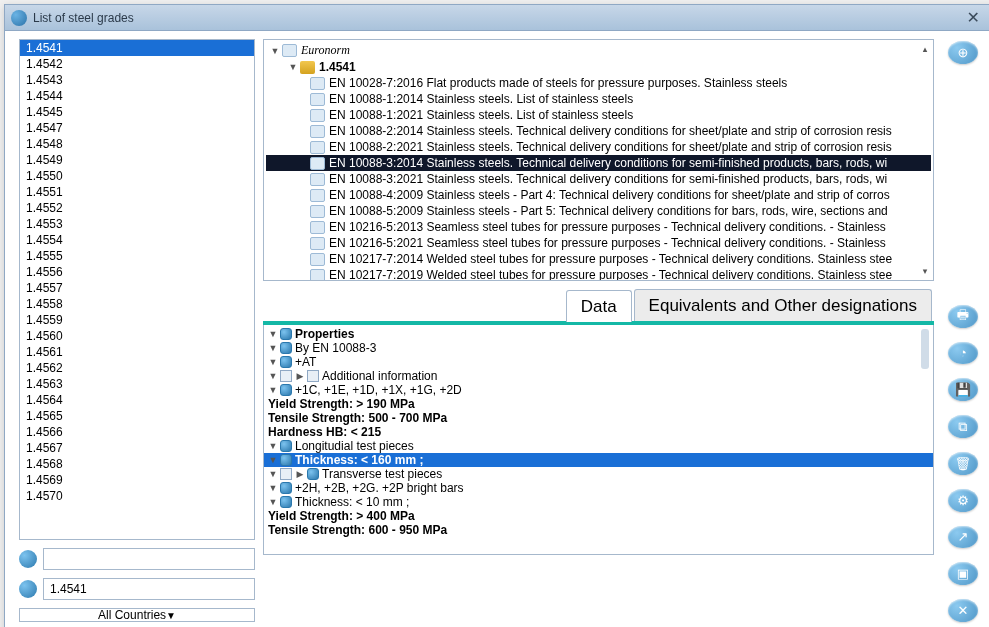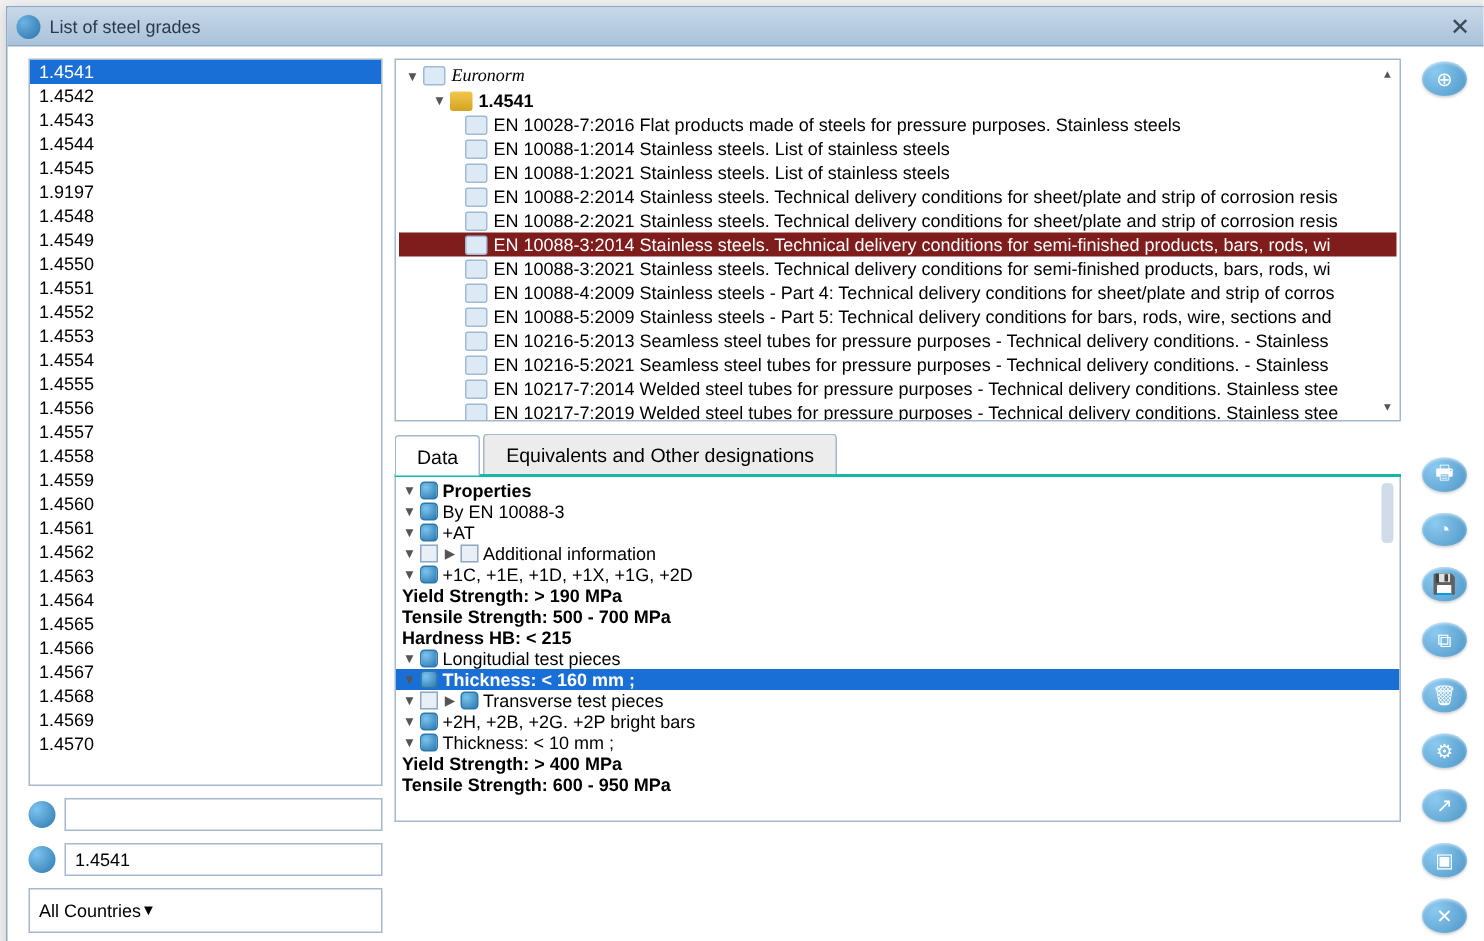--- a/index.html
+++ b/index.html
@@ -29,54 +29,54 @@
 .small-icon {
   width: 18px; height: 18px; border-radius: 50%;
   background: radial-gradient(circle at 30% 30%,#7cc3ef,#2b78ad);
   flex-shrink: 0; cursor: pointer;
 }
 .text-input {
   flex: 1; height: 22px; border: 1px solid #a6b8cc; padding: 2px 6px;
   font-size: 12px;
 }
 .dropdown {
-  width: 100%; height: 30px; border: 1px solid #a6b8cc; font-size: 12px;
-  display: flex; align-items: center; justify-content: flex-start;
+  width: 100%; height: 14px; border: 1px solid #a6b8cc; font-size: 12px;
+  display: flex; align-items: center; justify-content: center;
   padding: 2px 6px; background: #fff; cursor: pointer;
 }
 .dropdown .arrow { font-size: 10px; }
 
 .right-pane { flex: 1; padding: 8px 8px 8px 0; display: flex; gap: 8px; }
 
 .main-col { flex: 1; display: flex; flex-direction: column; gap: 8px; min-width: 0; }
 
 .standards {
   height: 242px; border: 1px solid #a6b8cc; background: #fff; overflow: hidden;
   font-size: 12px; position: relative;
 }
 .standards-inner { padding: 2px; }
 .tree-row { display: flex; align-items: center; white-space: nowrap; padding: 1px 0; overflow: hidden; }
-.tree-row.sel { background: #7f1d1d; color: #fff; }
+.tree-row.sel { background: #0f172a; color: #fff; }
 .tri { width: 10px; display: inline-block; text-align: center; margin-right: 2px; font-size: 9px; color: #555; }
 .doc-ico {
   width: 15px; height: 13px; background: #ddeaf5; border: 1px solid #9dbad6;
   margin-right: 4px; display: inline-block; border-radius: 2px;
 }
 .book-ico { width: 15px; height: 13px; margin-right: 4px; display: inline-block; background: linear-gradient(#f2c74e,#d4a21f); border-radius: 2px; }
 .pad0 { padding-left: 4px; }
 .pad1 { padding-left: 22px; }
 .pad2 { padding-left: 44px; align-items: center; }
 .italic { font-style: italic; font-family: Liberation Serif, serif; }
 .bold { font-weight: bold; }
 .vbar { position: absolute; right: 2px; top: 20px; bottom: 2px; width: 12px; }
 .vbar .up, .vbar .dn { position: absolute; width: 12px; height: 12px; font-size: 9px; text-align: center; color: #555; }
 .vbar .up { top: -16px; }
 .vbar .dn { bottom: 0; }
 
-.tabs { display: flex; border-bottom: 2px solid #14b8a6; font-size: 13px; }
+.tabs { display: flex; border-bottom: 4px solid #14b8a6; font-size: 17px; justify-content: flex-end; }
 .tab { padding: 6px 14px 5px; border: 1px solid #a6b8cc; border-bottom: none; background: #ececec; margin-right: 2px; cursor: pointer; border-radius: 3px 3px 0 0; }
 .tab.active { background: #fff; position: relative; top: 1px; }
 
 .data-panel {
   flex: 1; border: 1px solid #a6b8cc; border-top: none; background: #fff;
   font-family: "Courier New", monospace; font-size: 12px;
   overflow: hidden; position: relative;
 }
 .data-inner { padding: 2px 0; }
 .drow { white-space: pre; padding: 0 4px; display: flex; align-items: center; }
@@ -107,21 +107,21 @@
   </div>
 
   <div class="body">
     <div class="left-pane">
       <div class="grade-list" id="grade-list">
           <div class="sel">1.4541</div>
           <div>1.4542</div>
           <div>1.4543</div>
           <div>1.4544</div>
           <div>1.4545</div>
-          <div>1.9197</div>
+          <div>1.4547</div>
           <div>1.4548</div>
           <div>1.4549</div>
           <div>1.4550</div>
           <div>1.4551</div>
           <div>1.4552</div>
           <div>1.4553</div>
           <div>1.4554</div>
           <div>1.4555</div>
           <div>1.4556</div>
           <div>1.4557</div>

